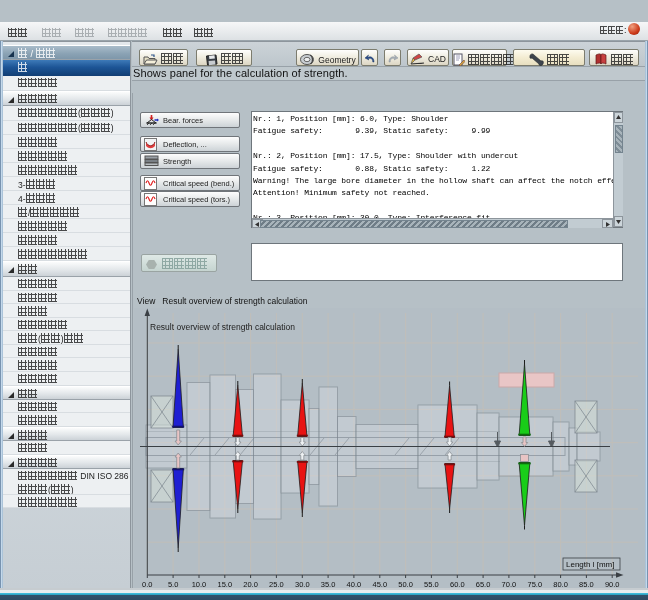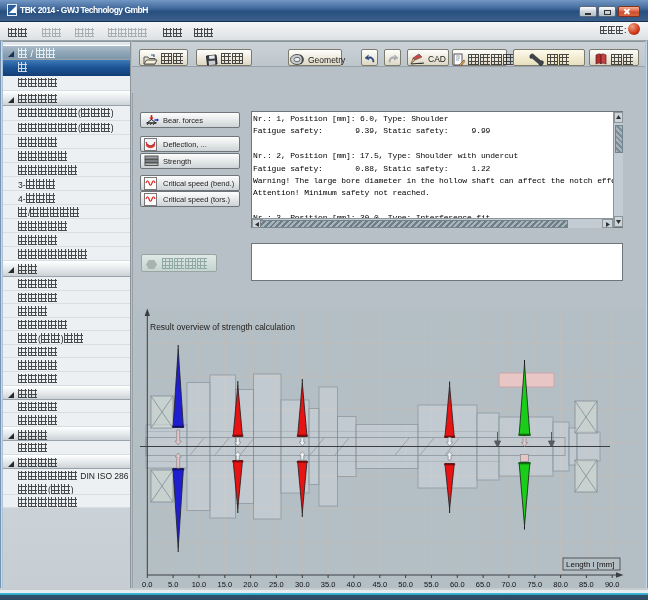--- a/index.html
+++ b/index.html
@@ -50,33 +50,20 @@
 .thumbh{position:absolute;left:8px;top:0.5px;width:308px;height:8px;background:repeating-linear-gradient(135deg,#a8b4bb 0 2px,#6f7d87 2px 4px);border:1px solid #74848f}
 .scb{position:absolute;background:#ccd5da;border:1px solid #8d959c}
 .scb svg{display:block;margin:2px auto 0}
 .wbox{position:absolute;left:118px;top:150px;width:372px;height:38px;background:#fff;border:1px solid #6e767c}
 .d3btn{position:absolute;left:8px;top:161px;width:76px;height:18px;border:1px solid #9aa4a2;border-radius:2px;background:linear-gradient(#dfe9e6,#c5d4d0);font-size:9px;color:#8aa09b;padding:3px 0 0 20px}
 .d3btn .dia{position:absolute;left:4px;top:5px;width:11px;height:9px;background:#a8b2ae;clip-path:polygon(25% 0,75% 0,100% 50%,75% 100%,25% 100%,0 50%)}
 .viewln{position:absolute;left:4px;top:203px;font-size:8.5px;color:#111}
 .chart{position:absolute;left:1px;top:215px}
 </style></head><body>
 <div class="win">
- <div class="tb">
-      <div class="ico"></div>
-      <div class="ttl">TBK 2014 - GWJ Technology GmbH</div>
-  <div class="wbtn wb1">
-        <b></b>
-      </div>
-      <div class="wbtn wb2">
-        <b></b>
-      </div>
-      <div class="wbtn wb3">
-        <b></b>
-      </div>
- </div>
  <div class="mb">
   <span class="mi" style="left:8px"><span class="k"><i class="c"></i><i class="c"></i></span></span>
   <span class="mi" style="left:42px"><span class="kdis"><i class="c"></i><i class="c"></i></span></span>
   <span class="mi" style="left:75px"><span class="kdis"><i class="c"></i><i class="c"></i></span></span>
   <span class="mi" style="left:108px"><span class="kdis"><i class="c"></i><i class="c"></i><i class="c"></i><i class="c"></i></span></span>
   <span class="mi" style="left:163px"><span class="k"><i class="c"></i><i class="c"></i></span></span>
   <span class="mi" style="left:194px"><span class="k"><i class="c"></i><i class="c"></i></span></span>
  </div>
  <div class="srv small"><span class="k"><i class="c"></i><i class="c"></i><i class="c"></i></span>:</div>
     <div class="ball"></div>
@@ -119,21 +106,21 @@
   <div class="btn" style="left:7px;width:49px"><svg class="bicon" width="15" height="12" viewBox="0 0 15 12">
           <path d="M1 10 L1 3 L5 3 L6 4.5 L12 4.5 L12 10 Z" fill="#e8e2c8" stroke="#555"></path>
           <path d="M1 10 L3.5 6 L14 6 L12 10 Z" fill="#f5efda" stroke="#555"></path>
           <path d="M8 1 L11 1 L11 3" fill="none" stroke="#2a528a" stroke-width="1.2"></path>
         </svg><span class="k"><i class="c"></i><i class="c"></i></span></div>
   <div class="btn" style="left:64px;width:56px"><svg class="bicon" width="13" height="12" viewBox="0 0 13 12">
           <path d="M1.5 2 L11 1 L12 10 L2.5 11 Z" fill="#3a3f46" stroke="#222"></path>
           <path d="M4 1.8 L9.5 1.3 L9.9 4.6 L4.4 5.1 Z" fill="#e8eaec"></path>
           <path d="M3.6 7 L10 6.4 L10.4 10.6 L4 11.2 Z" fill="#c8ccd0"></path>
         </svg><span class="k"><i class="c"></i><i class="c"></i></span></div>
-  <div class="btn" style="left:156px;width:54px"><svg class="bicon" width="16" height="13" viewBox="0 0 16 13">
+  <div class="btn" style="left:164px;width:63px"><svg class="bicon" width="16" height="13" viewBox="0 0 16 13">
           <ellipse cx="8" cy="6.5" rx="6.5" ry="5" fill="#c9ced2" stroke="#555"></ellipse>
           <ellipse cx="8" cy="6.5" rx="3" ry="2.2" fill="#eceeef" stroke="#666"></ellipse>
           <path d="M11 2 C14 3,14.5 9,11.5 11" fill="none" stroke="#444" stroke-width="1.3"></path>
         </svg>Geometry</div>
   <div class="btn" style="left:229px;width:17px;padding-top:4px"><svg width="12" height="10" viewBox="0 0 12 10">
           <path d="M10 8 C10 3,6 2,3.5 3.5 L4.5 1 L1 4 L5 6 L4 4.8 C6.5 3.6,8.8 4.5,8.8 8 Z" fill="#2a4a8a" stroke="#1a3a6a" stroke-width="0.5"></path>
         </svg></div>
   <div class="btn" style="left:252px;width:17px;padding-top:4px"><svg width="12" height="10" viewBox="0 0 12 10">
           <path d="M2 8 C2 3,6 2,8.5 3.5 L7.5 1 L11 4 L7 6 L8 4.8 C5.5 3.6,3.2 4.5,3.2 8 Z" fill="#aab2ba" stroke="#8a929a" stroke-width="0.5"></path>
         </svg></div>
@@ -148,20 +135,21 @@
           <path d="M6 12 L11 7 L12 8.5 L7.5 13 Z" fill="#d8a23c" stroke="#644" stroke-width="0.6"></path>
         </svg><span class="k"><i class="c"></i><i class="c"></i><i class="c"></i><i class="c"></i></span></div>
   <div class="btn" style="left:381px;width:72px;background:linear-gradient(#fdfbef,#f3ecd2 50%,#e8dfc0)"><svg class="bicon" width="16" height="13" viewBox="0 0 16 13">
           <path d="M2 3 C2 1,5 0,6 2 L13 8 C15 7,16 9,15 11 C14 13,11 13,11 11 L4 5 C2.5 6,1.5 5,2 3 Z" fill="#3e444c" stroke="#23282e" stroke-width="0.6"></path>
         </svg><span class="k"><i class="c"></i><i class="c"></i></span></div>
   <div class="btn" style="left:457px;width:50px"><svg class="bicon" width="14" height="13" viewBox="0 0 14 13">
           <path d="M2 2 C5 0.5,7 0.5,7 2 L7 11 C7 9.8,4 9.8,2 11 Z" fill="#b03030" stroke="#601818" stroke-width="0.7"></path>
           <path d="M12 2 C9 0.5,7 0.5,7 2 L7 11 C7 9.8,10 9.8,12 11 Z" fill="#c84040" stroke="#601818" stroke-width="0.7"></path>
         </svg><span class="k"><i class="c"></i><i class="c"></i></span></div>
  </div>
+ <div class="stat">Shows panel for the calculation of strength.</div>
  <div class="main">
   <div class="abtn" style="top:19px"><svg class="aic" width="15" height="12" viewBox="0 0 15 12">
           <path d="M7.5 1 L7.5 5" stroke="#d02020" stroke-width="1.6"></path>
           <path d="M5.5 3.5 L7.5 6.5 L9.5 3.5" fill="#d02020"></path>
           <path d="M3 9 L7.5 5.5 L12 9 Z" fill="none" stroke="#222"></path>
           <path d="M2 9 H13 M3 11 L5 9 M6 11 L8 9 M9 11 L11 9" stroke="#222" stroke-width="0.8"></path>
           <path d="M10.5 6 L13.5 6" stroke="#2030c0" stroke-width="1.4"></path>
           <path d="M13 4.5 L15 6 L13 7.5" fill="#2030c0"></path>
         </svg>Bear. forces</div>
   <div class="abtn" style="top:43px"><svg class="aic" width="13" height="13" viewBox="0 0 13 13">
@@ -214,20 +202,21 @@
         </div>
    <div class="thumbh"></div>
    <div class="scb" style="right:0;top:0;width:11px;height:9px">
           <svg width="5" height="5" viewBox="0 0 5 5">
             <path d="M1 0 L5 2.5 L1 5 Z" fill="#333"></path>
           </svg>
         </div>
   </div>
   <div class="wbox"></div>
   <div class="d3btn big"><span class="dia"></span><span class="kteal"><i class="c"></i><i class="c"></i><i class="c"></i><i class="c"></i></span></div>
+  <div class="viewln">View&nbsp;&nbsp;&nbsp;Result overview of strength calculation</div>
   <svg class="chart" width="514" height="292" viewBox="134 296 514 292">
         <rect x="134" y="296" width="514" height="292" fill="#b4bec5"></rect>
         <g stroke="#c6bfb4" stroke-width="1" opacity="0.7">
           <line x1="147.3" y1="301" x2="147.3" y2="563.0"></line>
           <line x1="173.1" y1="301" x2="173.1" y2="563.0"></line>
           <line x1="199.0" y1="301" x2="199.0" y2="563.0"></line>
           <line x1="224.8" y1="301" x2="224.8" y2="563.0"></line>
           <line x1="250.6" y1="301" x2="250.6" y2="563.0"></line>
           <line x1="276.4" y1="301" x2="276.4" y2="563.0"></line>
           <line x1="302.3" y1="301" x2="302.3" y2="563.0"></line>

